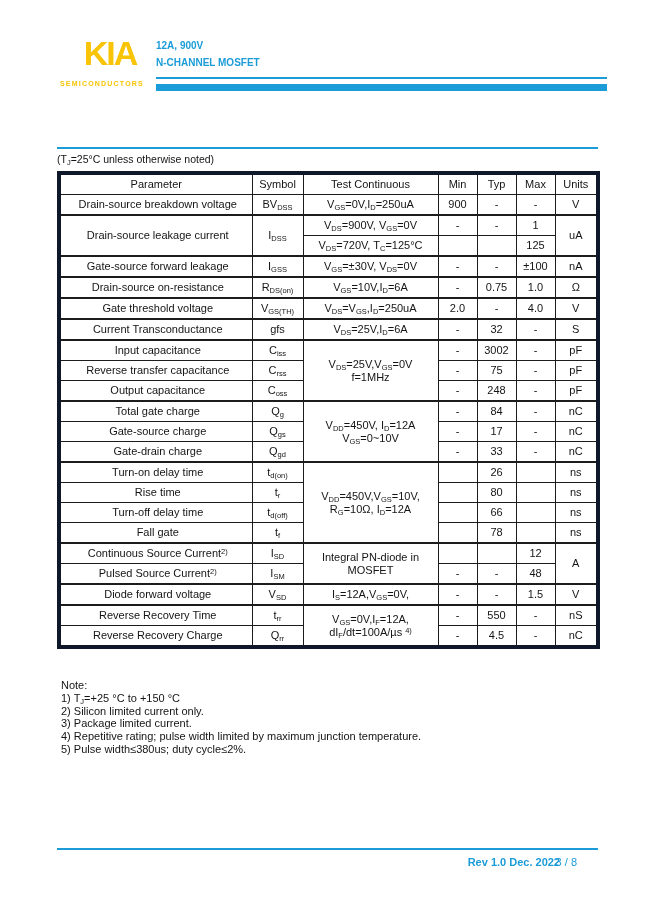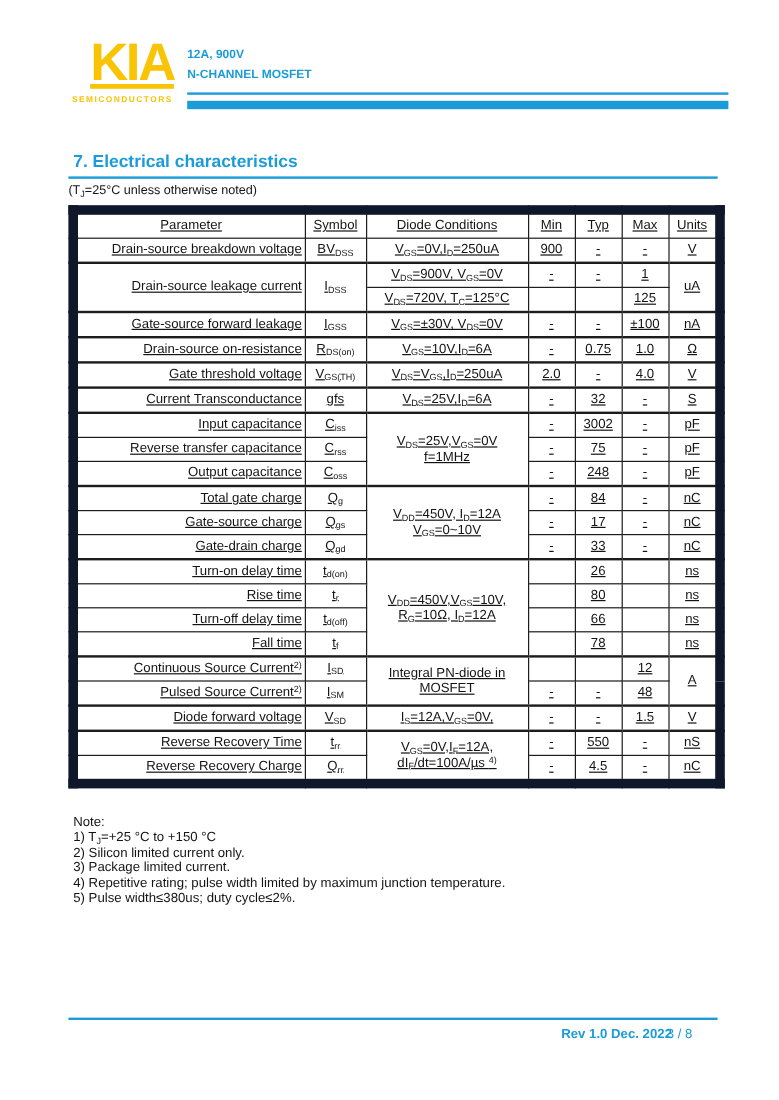--- a/index.html
+++ b/index.html
@@ -5,23 +5,22 @@
   html,body { margin:0; padding:0; background:#ffffff; }
   .page {
     position:relative; width:649px; height:917px; background:#ffffff;
     font-family:"Liberation Sans", sans-serif; color:#141414; overflow:hidden;
   }
   
   .logo {
     position:absolute; left:60px; top:28px; width:100px; text-align:center;
   }
   .logo-main {
-    font-size:44px; font-weight:bold; letter-spacing:-2px; line-height:50px;
+    font-size:34px; font-weight:bold; letter-spacing:-2px; line-height:50px;
     color:#f8c405;
-    text-decoration:underline;
   }
   .logo-sub {
     font-size:7px; font-weight:bold; letter-spacing:1.2px; color:#f8c405;
     margin-top:2px; text-align:left;
   }
   .subtitle {
     position:absolute; left:156px; top:37px; color:#1b9cd8;
     font-size:10px; font-weight:bold; line-height:17px;
   }
   .part-number {
@@ -43,29 +42,28 @@
     position:absolute; left:57px; top:147px; width:541px; height:2px; background:#1b9cd8;
   }
   .cond-note {
     position:absolute; left:57px; top:153px; width:541px; text-align:left;
     font-size:10.5px; color:#141414;
   }
   
   .etable-wrap { position:absolute; left:57px; top:171px; }
   table.etable {
     border-collapse:collapse; table-layout:fixed; width:541px;
-    border:8px solid #0f172a;
-    text-decoration:underline;
+    border:4px solid #0f172a;
   }
   table.etable th, table.etable td {
     border:1px solid #1c1c1c; font-size:11px; font-weight:normal;
     text-align:center; vertical-align:middle; padding:0 2px;
     height:19px; line-height:1.15; overflow:hidden;
   }
-  table.etable td.param { text-align:right; padding-left:5px;margin-left:40px; }
+  table.etable td.param { text-align:center; padding-left:5px;margin-left:40px; }
   tr.grp td { border-top-width:2px; }
   sub { font-size:7.5px; vertical-align:-2px; line-height:0; }
   sup { font-size:7.5px; vertical-align:3px; line-height:0; }
   
   .notes {
     position:absolute; left:61px; top:648px; font-size:11px; line-height:12.8px;
     color:#141414;
     margin-top:31px;
   }
   
@@ -90,40 +88,39 @@
     <div class="logo-main">KIA</div>
     <div class="logo-sub">SEMICONDUCTORS</div>
   </div>
   <div class="subtitle">
     <div>12A,  900V</div>
     <div>N-CHANNEL MOSFET</div>
   </div>
   <div class="hdr-thin-line"></div>
   <div class="hdr-thick-bar"></div>
 
-  <div class="section-title">7.  Electrical characteristics</div>
   <div class="section-underline"></div>
   <div class="cond-note">(T<sub>J</sub>=25°C unless otherwise noted)</div>
 
   <div class="etable-wrap">
     <table class="etable">
       <colgroup>
         <col style="width:193px">
           <col style="width:51px">
           <col style="width:135px">
         <col style="width:39px">
           <col style="width:39px">
           <col style="width:39px">
           <col style="width:43px">
       </colgroup>
       <thead>
         <tr>
           <th>Parameter</th>
           <th>Symbol</th>
-          <th>Diode Conditions</th>
+          <th>Test Continuous</th>
           <th>Min</th>
           <th>Typ</th>
           <th>Max</th>
           <th>Units</th>
         </tr>
       </thead>
       <tbody>
         <tr>
           <td class="param">Drain-source breakdown voltage</td>
           <td>BV<sub>DSS</sub></td>
@@ -253,21 +250,21 @@
         </tr>
         <tr>
           <td class="param">Turn-off delay time</td>
           <td>t<sub>d(off)</sub></td>
           <td></td>
           <td>66</td>
           <td></td>
           <td>ns</td>
         </tr>
         <tr>
-          <td class="param">Fall time</td>
+          <td class="param">Fall gate</td>
           <td>t<sub>f</sub></td>
           <td></td>
           <td>78</td>
           <td></td>
           <td>ns</td>
         </tr>
         <tr class="grp">
           <td class="param">Continuous Source Current<sup>2)</sup></td>
           <td>I<sub>SD</sub></td>
           <td rowspan="2">Integral PN-diode in<br>MOSFET</td>

